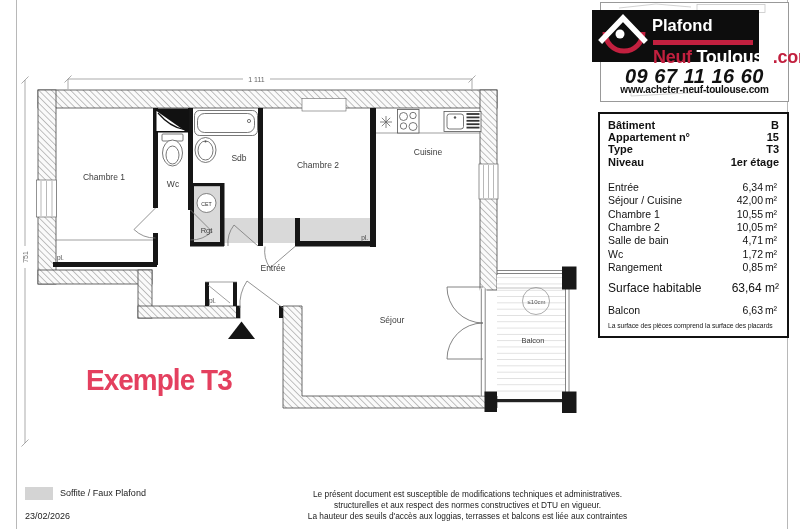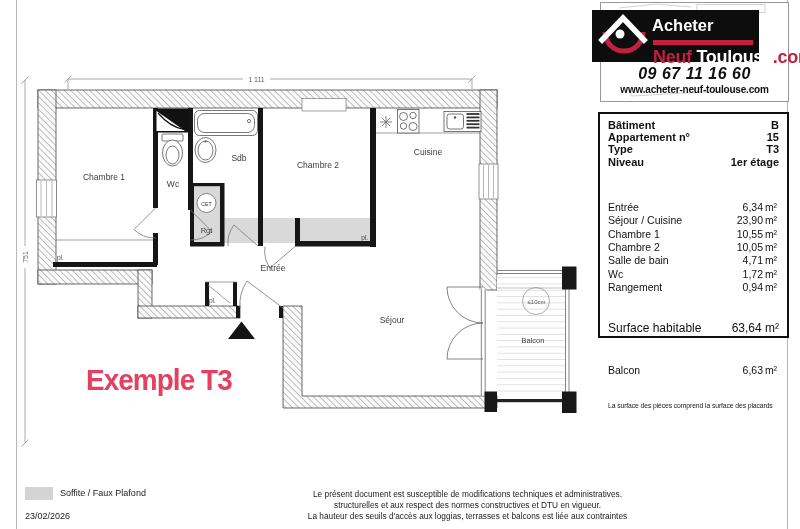--- a/index.html
+++ b/index.html
@@ -21,28 +21,28 @@
            letter-spacing:-1px;transform:scaleX(.93);transform-origin:left top;}
 
   
   .logo-card{position:absolute;left:600px;top:2px;width:187px;height:98px;
              border:1px solid #999;background:#fff;}
   .logo-black{position:absolute;left:-9px;top:7px;width:167px;height:52px;background:#0d0d0d;}
   .logo-brand1{position:absolute;left:60px;top:6px;color:#fff;font-size:16.5px;font-weight:700;}
   .logo-redbar{position:absolute;left:61px;top:30px;width:100px;height:4.5px;}
   .logo-brand2{position:absolute;left:61px;top:37px;font-size:18px;font-weight:700;letter-spacing:-.3px;white-space:nowrap;}
   .logo-phone{position:absolute;left:0;top:62px;width:100%;text-align:center;
-              font-size:16px;font-weight:700;font-style:italic;letter-spacing:.5px;}
+              font-size:20px;font-weight:700;font-style:italic;letter-spacing:.5px;}
   .logo-site{position:absolute;left:0;top:81px;width:100%;text-align:center;
              font-size:10px;font-weight:700;letter-spacing:-.2px;}
 
   
   .info-table{position:absolute;left:598px;top:112px;width:191px;height:226px;
               border:2px solid #111;box-sizing:border-box;padding:5px 8px 4px 8px;
-              font-size:11px;display:flex;flex-direction:column;gap:20px;}
+              font-size:11px;display:flex;flex-direction:column;}
   .row{display:flex;justify-content:space-between;align-items:baseline;}
   .hdr .row{line-height:12.2px;font-weight:700;font-size:11px;}
   .areas{margin-top:13px;}
   .areas .row{line-height:13.4px;font-size:10.5px;}
   .val{display:flex;}
   .num{width:32px;text-align:right;}
   .unit{width:16px;text-align:center;}
   .total.row{margin-top:5px;font-size:12px;font-weight:400;line-height:16px;}
   .balcon.row{margin-top:8px;font-size:10.5px;line-height:13px;}
   .footnote{margin-top:5px;font-size:6.8px;letter-spacing:-.1px;white-space:nowrap;color:#222;}
@@ -258,21 +258,21 @@
     <polyline points="18,5 55,1 90,4" fill="none" stroke="#c8c8c8" stroke-width="0.8"></polyline>
     <rect x="96" y="1.5" width="68" height="8" fill="none" stroke="#c8c8c8" stroke-width="0.8"></rect>
     <path d="M30,93 L160,86 M30,93 L30,88" fill="none" stroke="#c8c8c8" stroke-width="0.8"></path>
   </svg>
   <div class="logo-black">
     <svg width="58" height="52" style="position:absolute;left:2px;top:0">
       <path d="M11,22 A19,19 0 0 0 49,22" fill="none" stroke="#c2203f" stroke-width="5"></path>
       <path d="M8,30 L29,8 L50,30" fill="none" stroke="#fff" stroke-width="5.5" stroke-linecap="square"></path>
       <circle cx="26" cy="24" r="4.5" fill="#fff"></circle>
     </svg>
-    <div class="logo-brand1">Acheter</div>
+    <div class="logo-brand1">Plafond</div>
     <div class="logo-redbar" style="background:#c2203f"></div>
     <div class="logo-brand2"><span style="color:#c2203f">Neuf</span><span style="color:#fff"> Toulouse</span><span style="color:#c2203f">.com</span></div>
   </div>
   <div class="logo-phone">09 67 11 16 60</div>
   <div class="logo-site">www.acheter-neuf-toulouse.com</div>
 </div>
 
 <div class="info-table">
   <div class="hdr">
     <div class="row">
@@ -296,21 +296,21 @@
     <div class="row">
         <span>Entrée</span>
         <span class="val">
           <span class="num">6,34</span>
           <span class="unit">m²</span>
         </span>
       </div>
     <div class="row">
         <span>Séjour / Cuisine</span>
         <span class="val">
-          <span class="num">23,90</span>
+          <span class="num">42,00</span>
           <span class="unit">m²</span>
         </span>
       </div>
     <div class="row">
         <span>Chambre 1</span>
         <span class="val">
           <span class="num">10,55</span>
           <span class="unit">m²</span>
         </span>
       </div>
@@ -331,21 +331,21 @@
     <div class="row">
         <span>Wc</span>
         <span class="val">
           <span class="num">1,72</span>
           <span class="unit">m²</span>
         </span>
       </div>
     <div class="row">
         <span>Rangement</span>
         <span class="val">
-          <span class="num">0,94</span>
+          <span class="num">0,85</span>
           <span class="unit">m²</span>
         </span>
       </div>
   </div>
   <div class="row total">
       <span>Surface habitable</span>
       <span>63,64 m²</span>
     </div>
   <div class="row balcon">
       <span>Balcon</span>

